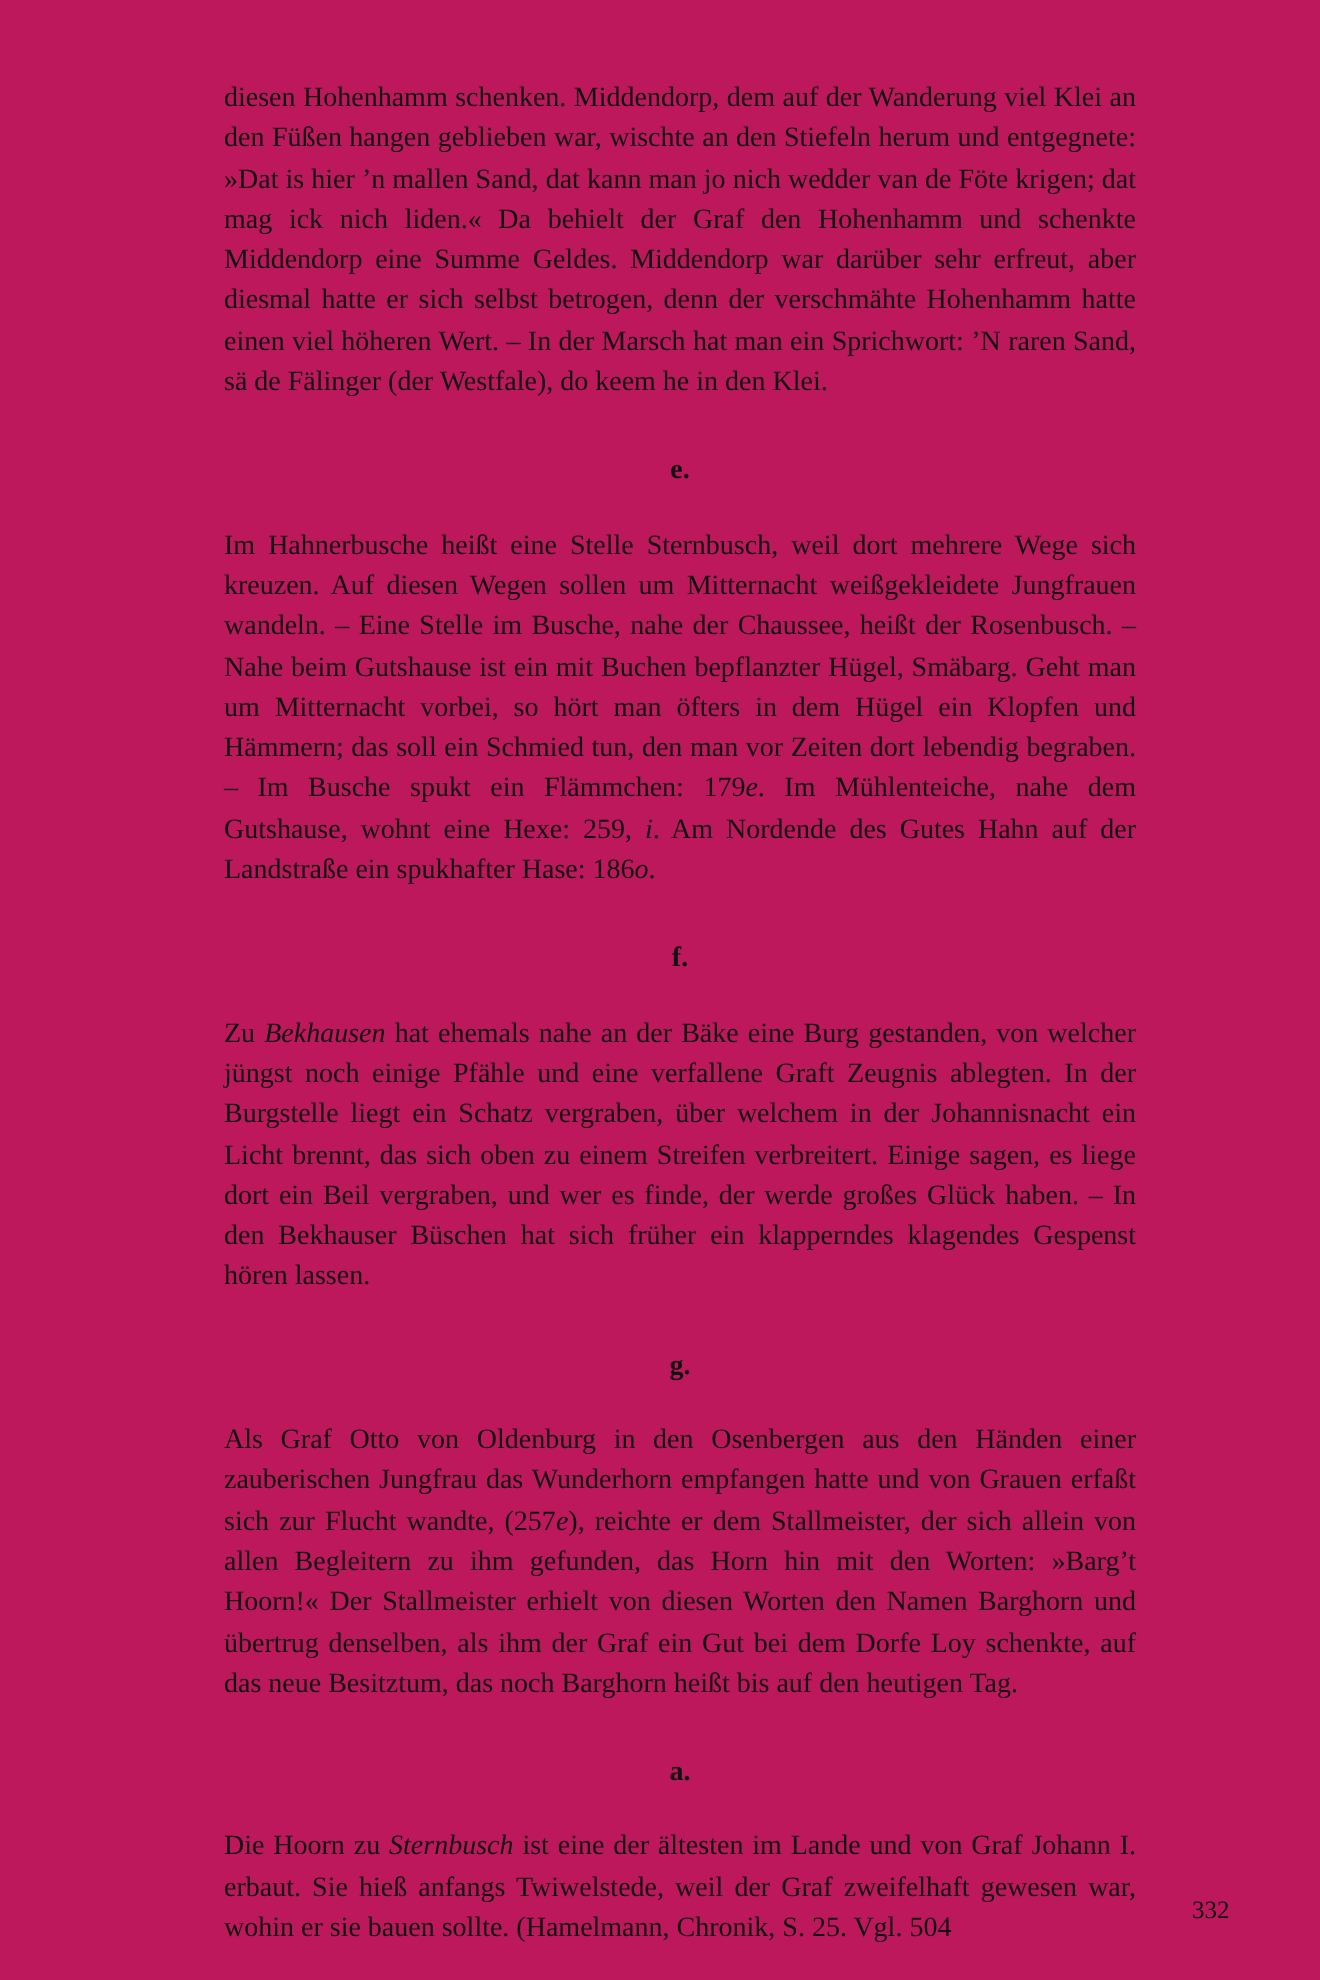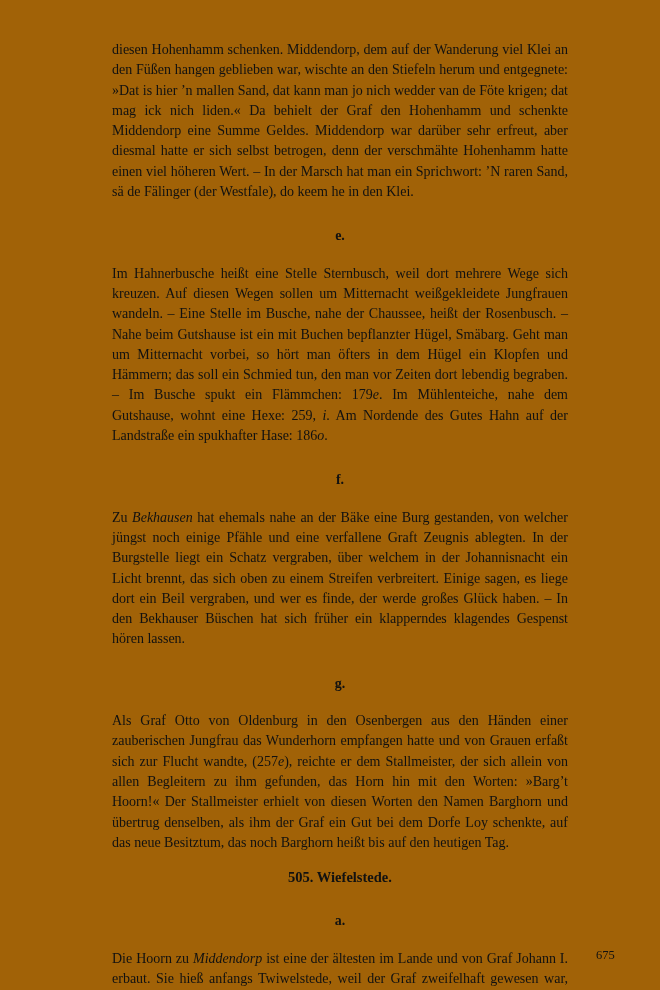--- a/index.html
+++ b/index.html
@@ -4,21 +4,21 @@
 <style>
   html, body {
     margin: 0;
     padding: 0;
     background: #ffffff;
   }
   .page {
     position: relative;
     width: 660px;
     height: 990px;
-    background: #a16207;
+    background: #be185d;
     font-family: "Liberation Serif", "DejaVu Serif", serif;
     color: #111111;
     overflow: hidden;
   }
   .text-column {
     position: absolute;
     left: 112px;
     top: 40px;
     width: 456px;
     font-size: 14px;
@@ -56,18 +56,17 @@
 
 <div class="page">
   <div class="text-column">
       <p class="paragraph"><span>diesen Hohenhamm schenken. Middendorp, dem auf der Wanderung viel Klei an den Füßen hangen geblieben war, wischte an den Stiefeln herum und entgegnete: »Dat is hier ’n mallen Sand, dat kann man jo nich wedder van de Föte krigen; dat mag ick nich liden.« Da behielt der Graf den Hohenhamm und schenkte Middendorp eine Summe Geldes. Middendorp war darüber sehr erfreut, aber diesmal hatte er sich selbst betrogen, denn der verschmähte Hohenhamm hatte einen viel höheren Wert. – In der Marsch hat man ein Sprichwort: ’N raren Sand, sä de Fälinger (der Westfale), do keem he in den Klei.</span></p>
       <div class="heading"><span>e.</span></div>
       <p class="paragraph"><span>Im Hahnerbusche heißt eine Stelle Sternbusch, weil dort mehrere Wege sich kreuzen. Auf diesen Wegen sollen um Mitternacht weißgekleidete Jungfrauen wandeln. – Eine Stelle im Busche, nahe der Chaussee, heißt der Rosenbusch. – Nahe beim Gutshause ist ein mit Buchen bepflanzter Hügel, Smäbarg. Geht man um Mitternacht vorbei, so hört man öfters in dem Hügel ein Klopfen und Hämmern; das soll ein Schmied tun, den man vor Zeiten dort lebendig begraben. – Im Busche spukt ein Flämmchen: 179</span><span class="italic">e</span><span>. Im Mühlenteiche, nahe dem Gutshause, wohnt eine Hexe: 259, </span><span class="italic">i</span><span>. Am Nordende des Gutes Hahn auf der Landstraße ein spukhafter Hase: 186</span><span class="italic">o</span><span>.</span></p>
       <div class="heading"><span>f.</span></div>
       <p class="paragraph"><span>Zu </span><span class="italic">Bekhausen</span><span> hat ehemals nahe an der Bäke eine Burg gestanden, von welcher jüngst noch einige Pfähle und eine verfallene Graft Zeugnis ablegten. In der Burgstelle liegt ein Schatz vergraben, über welchem in der Johannisnacht ein Licht brennt, das sich oben zu einem Streifen verbreitert. Einige sagen, es liege dort ein Beil vergraben, und wer es finde, der werde großes Glück haben. – In den Bekhauser Büschen hat sich früher ein klapperndes klagendes Gespenst hören lassen.</span></p>
       <div class="heading"><span>g.</span></div>
       <p class="paragraph"><span>Als Graf Otto von Oldenburg in den Osenbergen aus den Händen einer zauberischen Jungfrau das Wunderhorn empfangen hatte und von Grauen erfaßt sich zur Flucht wandte, (257</span><span class="italic">e</span><span>), reichte er dem Stallmeister, der sich allein von allen Begleitern zu ihm gefunden, das Horn hin mit den Worten: »Barg’t Hoorn!« Der Stallmeister erhielt von diesen Worten den Namen Barghorn und übertrug denselben, als ihm der Graf ein Gut bei dem Dorfe Loy schenkte, auf das neue Besitztum, das noch Barghorn heißt bis auf den heutigen Tag.</span></p>
-      <div class="chapter-heading"><span>505. Wiefelstede.</span></div>
       <div class="heading"><span>a.</span></div>
-      <p class="paragraph"><span>Die Hoorn zu </span><span class="italic">Middendorp</span><span> ist eine der ältesten im Lande und von Graf Johann I. erbaut. Sie hieß anfangs Twiwelstede, weil der Graf zweifelhaft gewesen war, wohin er sie bauen sollte. (Hamelmann, Chronik, S. 25. Vgl. 504</span></p>
+      <p class="paragraph"><span>Die Hoorn zu </span><span class="italic">Sternbusch</span><span> ist eine der ältesten im Lande und von Graf Johann I. erbaut. Sie hieß anfangs Twiwelstede, weil der Graf zweifelhaft gewesen war, wohin er sie bauen sollte. (Hamelmann, Chronik, S. 25. Vgl. 504</span></p>
     </div>
-  <div class="page-number">675</div>
+  <div class="page-number">332</div>
 </div>
 
 </body></html>

